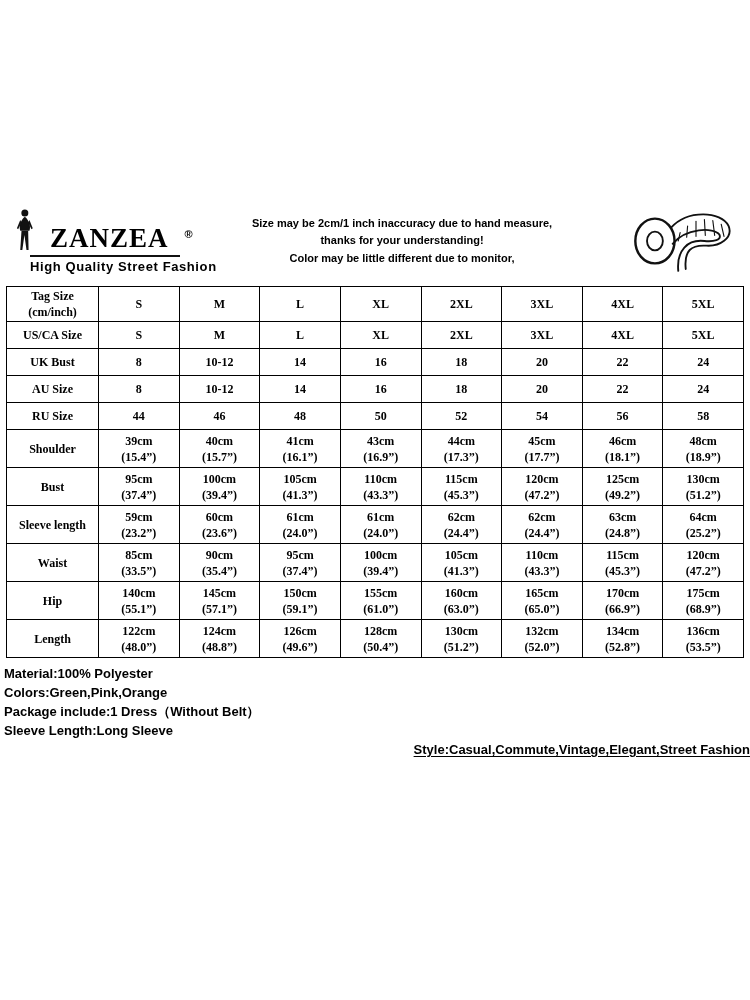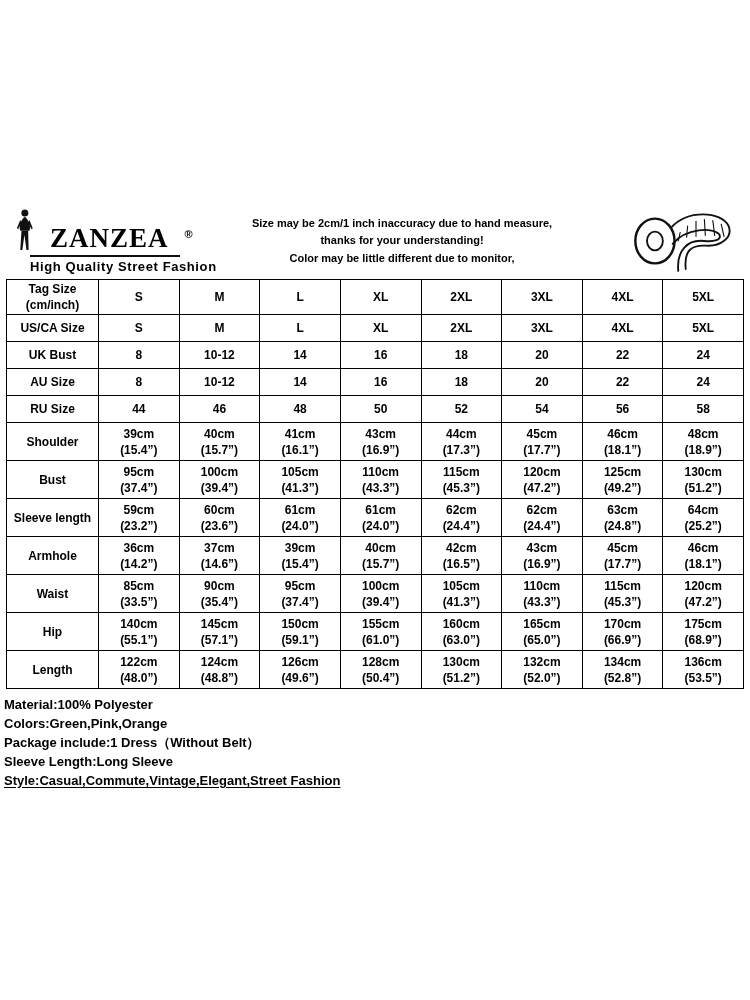--- a/index.html
+++ b/index.html
@@ -25,38 +25,38 @@
   .logo-tagline {
     margin-top: 3px; border-top: 2px solid #111; padding-top: 2px;
     font-size: 13px; font-weight: 700; letter-spacing: 0.6px; white-space: nowrap;
     width: 150px; margin-left: 16px; text-align: center;
   }
   .notice { flex: 1; text-align: center; font-weight: 700; font-size: 11px; line-height: 1.6; padding: 0 4px; }
   .notice div { white-space: nowrap; }
   .tape { width: 116px; flex: 0 0 auto; display: flex; justify-content: flex-end; }
 
   
-  table.size-table { border-collapse: collapse; table-layout: fixed; width: 738px; margin: 0 auto 0; }
+  table.size-table { border-collapse: collapse; table-layout: fixed; width: 738px; margin: 7px auto 0; font-family: Liberation Serif, serif; }
   table.size-table td {
     border: 1px solid #000;
     text-align: center; vertical-align: middle;
     font-weight: 700; font-size: 12px;
     white-space: pre-line; line-height: 1.35;
     padding: 1px 0;
     background: #fff;
   }
   td.label-cell { font-size: 12.5px; }
   tr.row-tag td { height: 34px; }
   tr.row-simple td { height: 27px; }
   tr.row-measure td { height: 38px; }
 
   
   .details { margin: 7px 0 0 4px; }
   .detail-line { font-weight: 700; font-size: 13px; line-height: 1.45; }
-  .detail-line.underlined { text-decoration: underline; text-underline-offset: 2px; }
+  .detail-line.underlined { text-decoration: underline; text-underline-offset: 2px; text-align: right; }
 </style>
 </head>
 <body>
 
 <div class="page">
 
   <div class="header">
 
     <div class="logo">
       <div class="logo-row">
@@ -220,39 +220,20 @@
           <td class="value-cell">62cm
 (24.4”)</td>
           <td class="value-cell">62cm
 (24.4”)</td>
           <td class="value-cell">63cm
 (24.8”)</td>
           <td class="value-cell">64cm
 (25.2”)</td>
         </tr>
         <tr class="row-measure">
-          <td class="label-cell">Armhole</td>
-          <td class="value-cell">36cm
-(14.2”)</td>
-          <td class="value-cell">37cm
-(14.6”)</td>
-          <td class="value-cell">39cm
-(15.4”)</td>
-          <td class="value-cell">40cm
-(15.7”)</td>
-          <td class="value-cell">42cm
-(16.5”)</td>
-          <td class="value-cell">43cm
-(16.9”)</td>
-          <td class="value-cell">45cm
-(17.7”)</td>
-          <td class="value-cell">46cm
-(18.1”)</td>
-        </tr>
-        <tr class="row-measure">
           <td class="label-cell">Waist</td>
           <td class="value-cell">85cm
 (33.5”)</td>
           <td class="value-cell">90cm
 (35.4”)</td>
           <td class="value-cell">95cm
 (37.4”)</td>
           <td class="value-cell">100cm
 (39.4”)</td>
           <td class="value-cell">105cm

